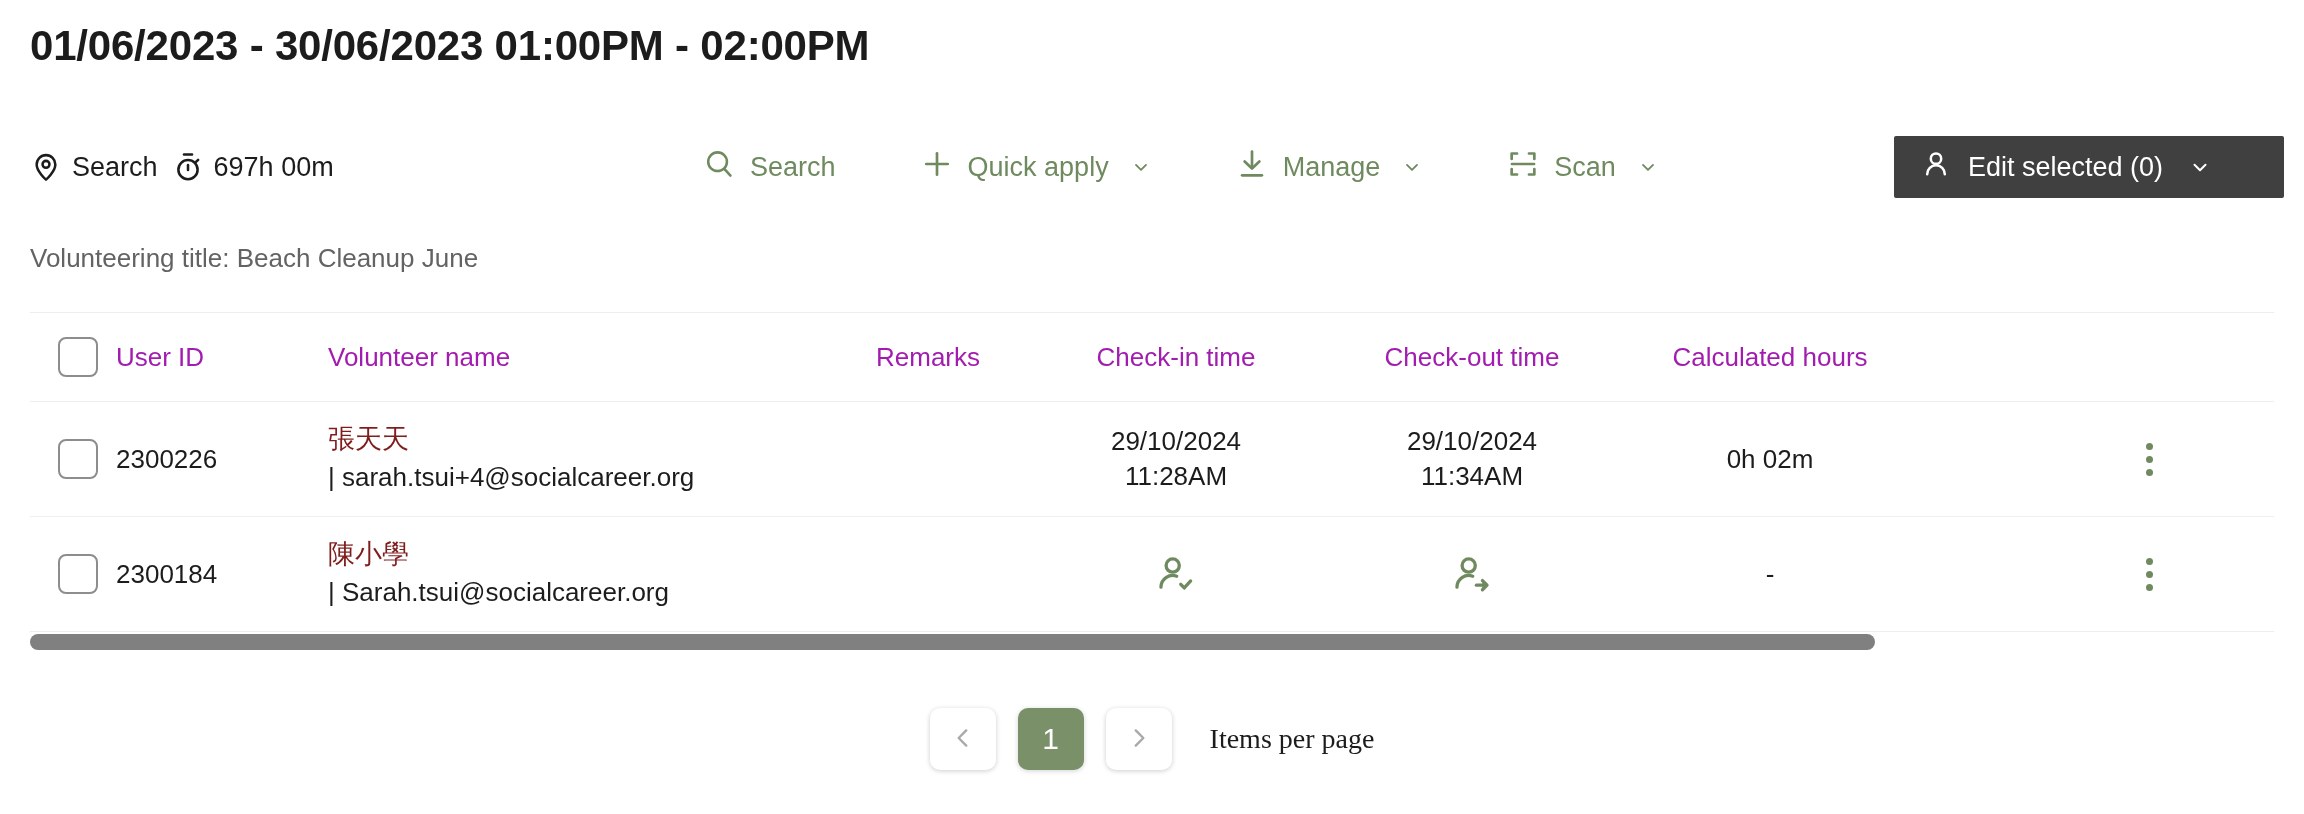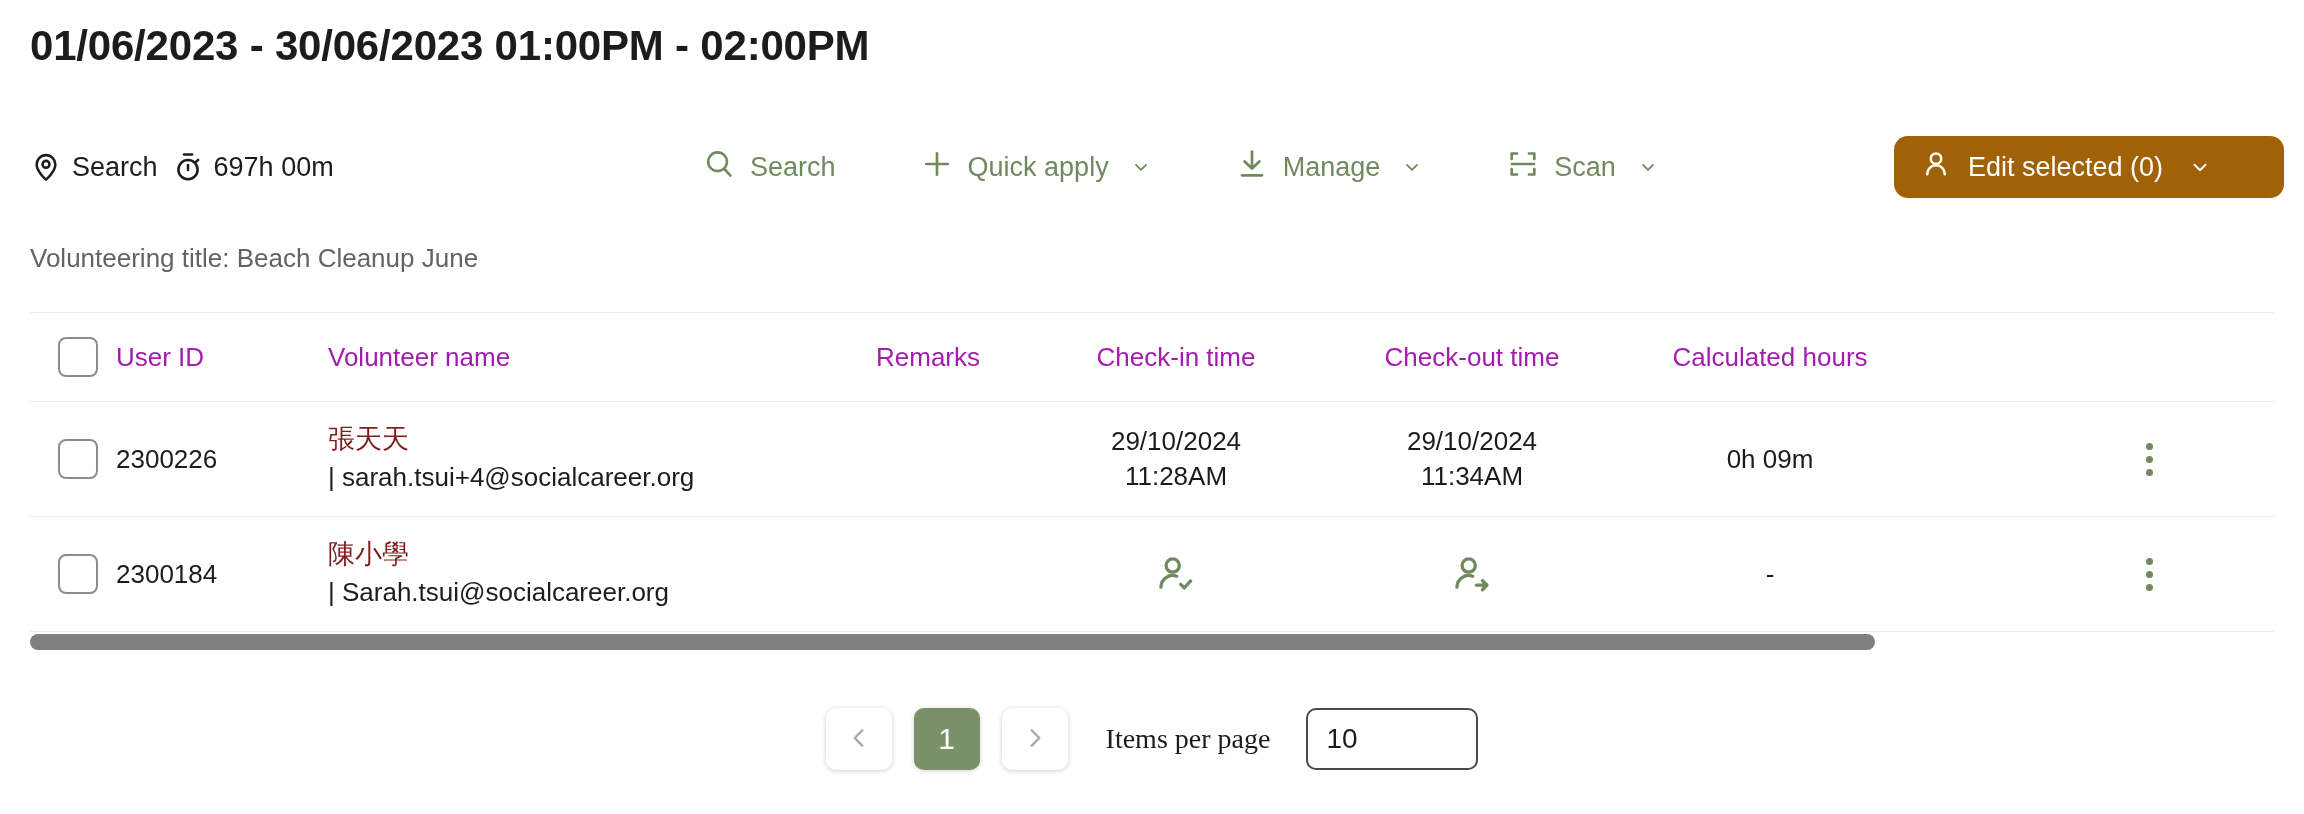--- a/index.html
+++ b/index.html
@@ -101,24 +101,24 @@
     position: absolute;
     right: 20px;
     top: 6px;
     height: 62px;
     min-width: 390px;
     box-sizing: border-box;
     display: flex;
     align-items: center;
     gap: 16px;
     padding: 0 26px;
-    background: #a16207;
+    background: #404040;
     color: #ffffff;
     border: none;
-    border-radius: 14px;
+    border-radius: 2px;
     font-size: 27px;
     font-family: "Liberation Sans", sans-serif;
     cursor: default;
     white-space: nowrap;
   }
   .edit-selected .caret { margin-left: 10px; display: flex; align-items: center; }
 
   
   .subtitle {
     position: absolute;
@@ -459,21 +459,21 @@
               <span class="l1">29/10/2024</span>
               <span class="l2">11:28AM</span>
             </span>
           </td>
           <td class="ta-c">
             <span class="stack">
               <span class="l1">29/10/2024</span>
               <span class="l2">11:34AM</span>
             </span>
           </td>
-          <td class="ta-c">0h 09m</td>
+          <td class="ta-c">0h 02m</td>
           <td>
             <span class="kebab">
                 <i></i>
                 <i></i>
                 <i></i>
               </span>
           </td>
         </tr>
 
         <tr>
@@ -532,16 +532,15 @@
     </button>
     <button class="pg-num">1</button>
     <button class="pg-btn">
       <span>
         <svg width="26" height="26" viewBox="0 0 24 24" fill="none" stroke="#a9a9a9" stroke-width="2.2" stroke-linecap="round" stroke-linejoin="round">
           <path d="M9 5l7 7-7 7"></path>
         </svg>
       </span>
     </button>
     <span class="ipp-label">Items per page</span>
-    <input class="ipp-input" type="text" value="10" style="">
   </div>
 
 </div>
 
 </body></html>

